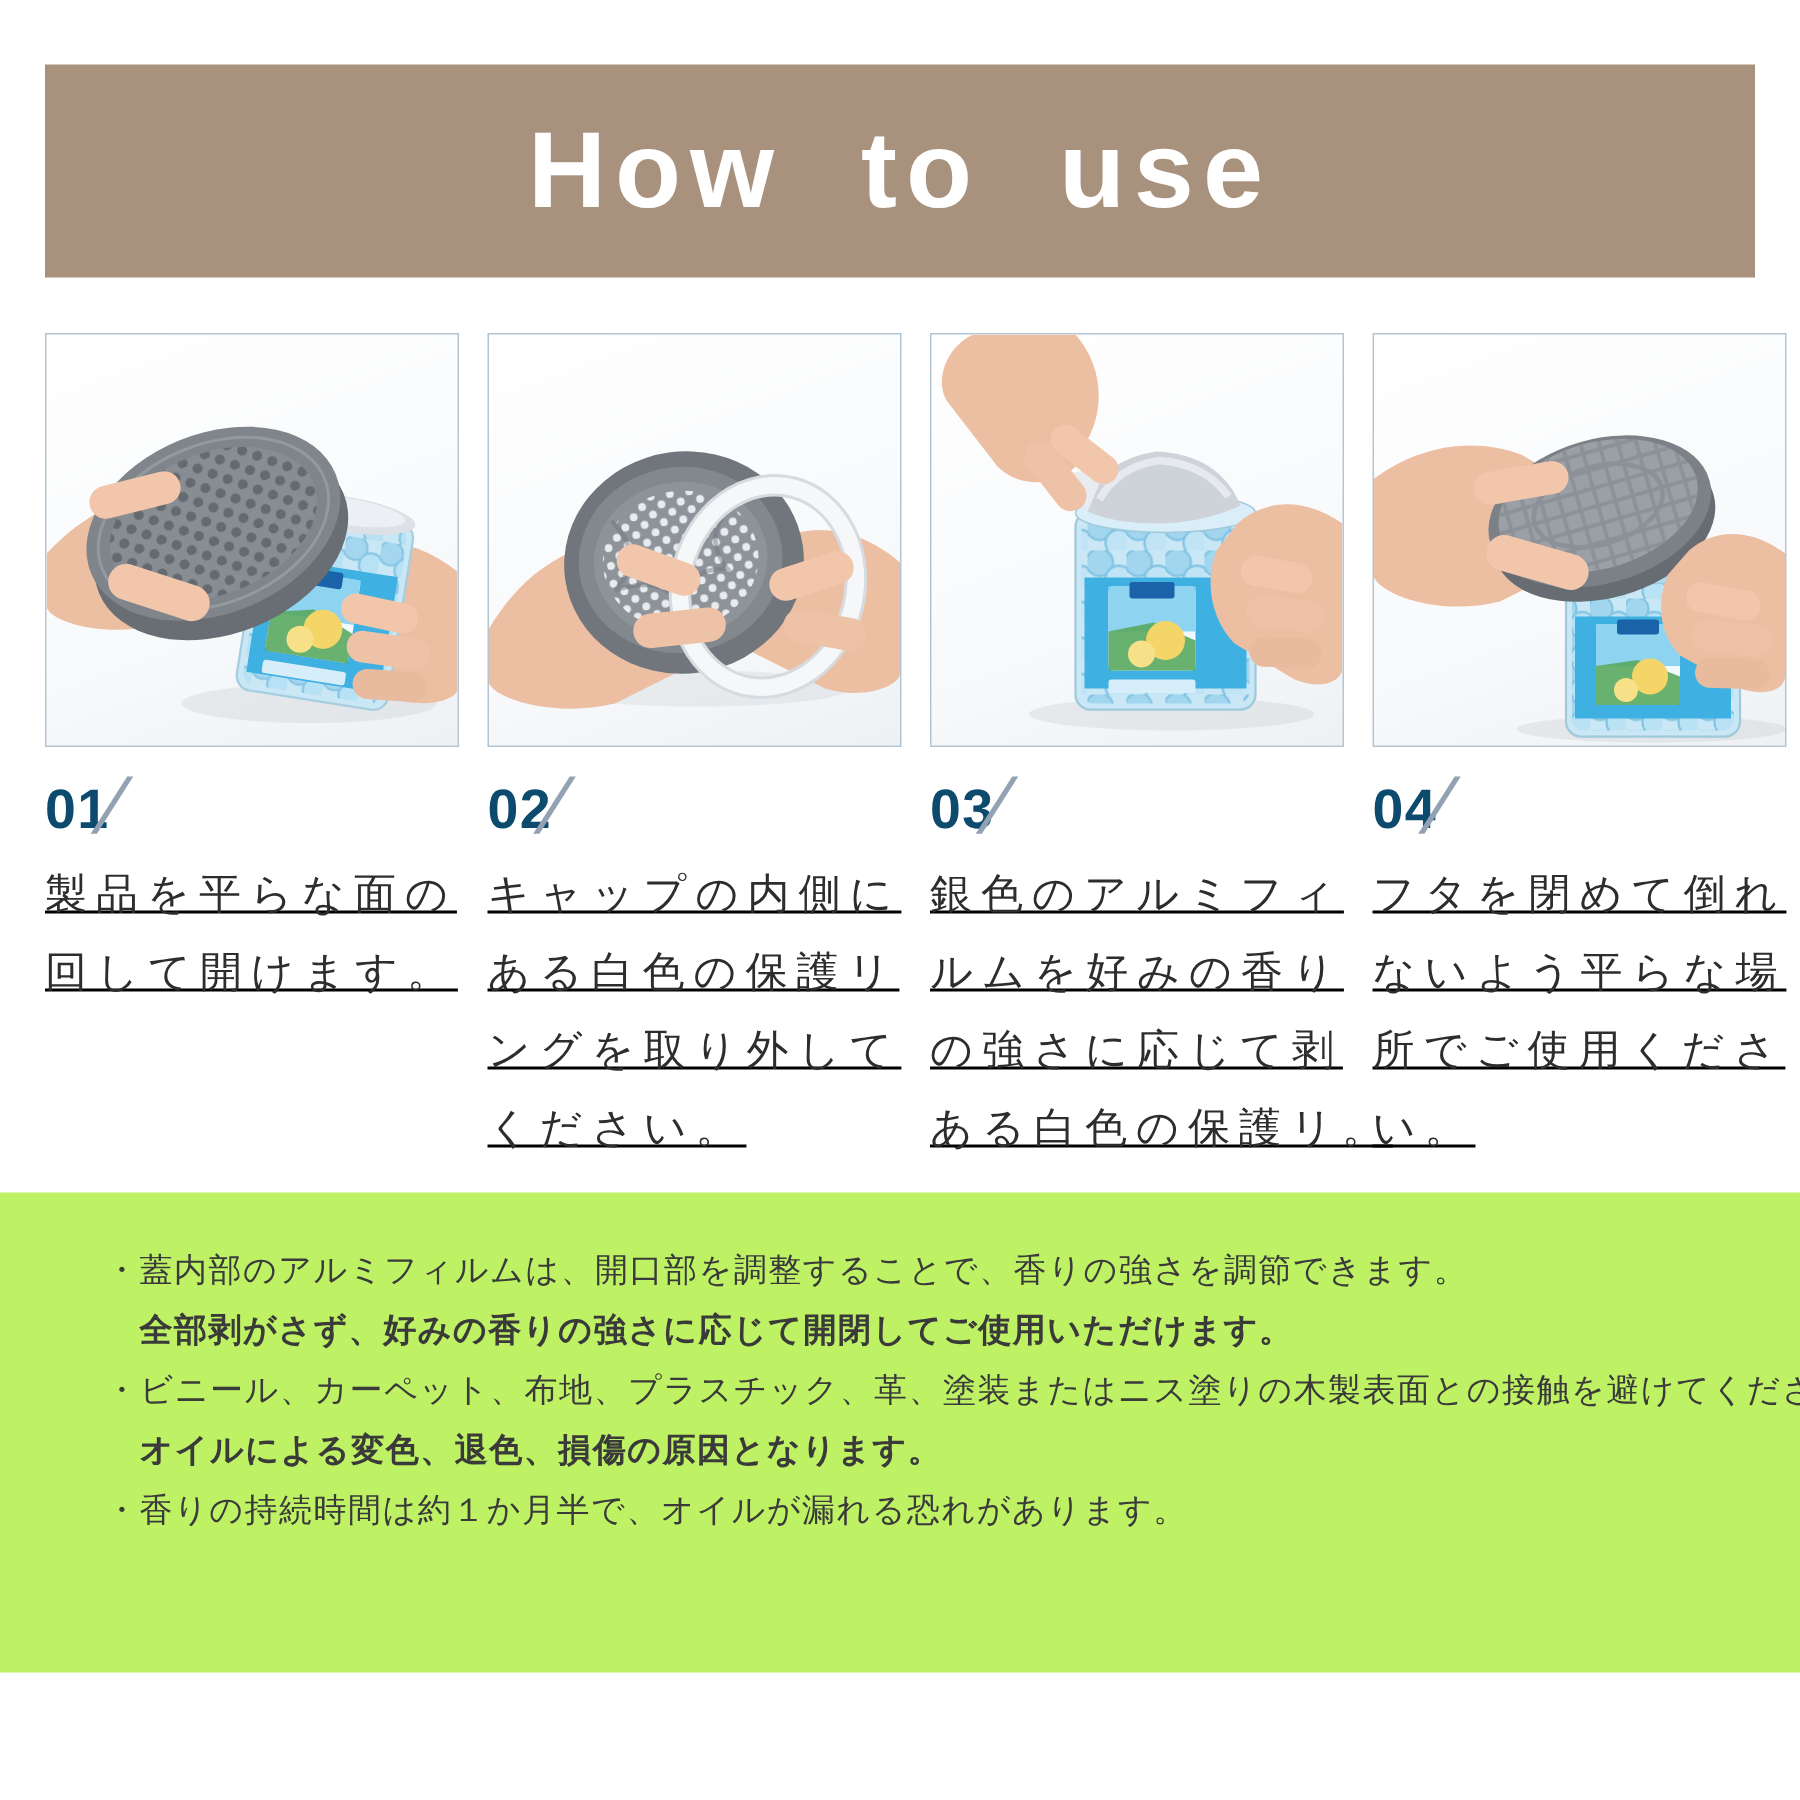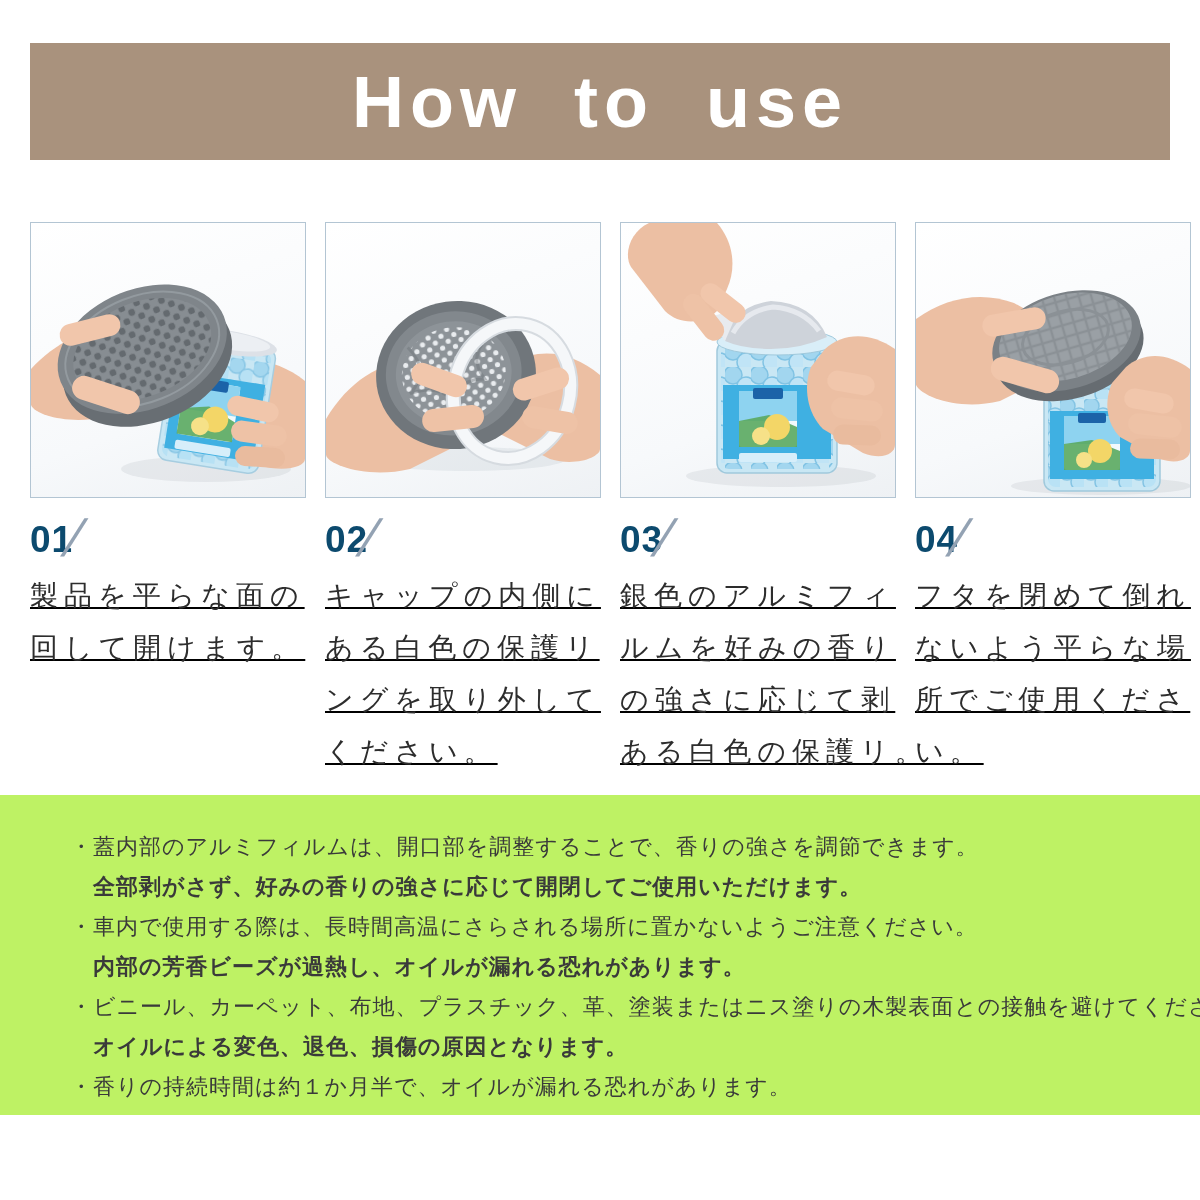--- a/index.html
+++ b/index.html
@@ -5,21 +5,21 @@
   html,body{margin:0;padding:0;}
   body{
     width:1200px;height:1200px;background:#ffffff;
     font-family:"Liberation Sans","DejaVu Sans",sans-serif;
     position:relative;overflow:hidden;
   }
   .page{position:relative;width:1200px;height:1200px;}
 
   
   .banner{
-    position:absolute;left:30px;top:43px;width:1140px;height:117px;
+    position:absolute;left:30px;top:43px;width:1140px;height:142px;
     background:#a9927d;display:flex;align-items:center;justify-content:center;
   }
   .banner-title{
     color:#ffffff;font-size:72px;font-weight:bold;
     letter-spacing:6px;word-spacing:26px;line-height:110px;
   }
 
   
   .steps{position:absolute;left:30px;top:222px;width:1161px;display:flex;gap:19px;}
   .step{width:276px;}
@@ -264,24 +264,20 @@
     </div>
 
   </div>
 
   <div class="notes">
     <div class="note">
       <div class="note-line">・蓋内部のアルミフィルムは、開口部を調整することで、香りの強さを調節できます。</div>
       <div class="note-line cont">全部剥がさず、好みの香りの強さに応じて開閉してご使用いただけます。</div>
     </div>
     <div class="note">
-      <div class="note-line">・車内で使用する際は、長時間高温にさらされる場所に置かないようご注意ください。</div>
-      <div class="note-line cont">内部の芳香ビーズが過熱し、オイルが漏れる恐れがあります。</div>
-    </div>
-    <div class="note">
       <div class="note-line">・ビニール、カーペット、布地、プラスチック、革、塗装またはニス塗りの木製表面との接触を避けてください。</div>
       <div class="note-line cont">オイルによる変色、退色、損傷の原因となります。</div>
     </div>
     <div class="note">
       <div class="note-line">・香りの持続時間は約１か月半で、オイルが漏れる恐れがあります。</div>
     </div>
   </div>
 
 </div>
 

